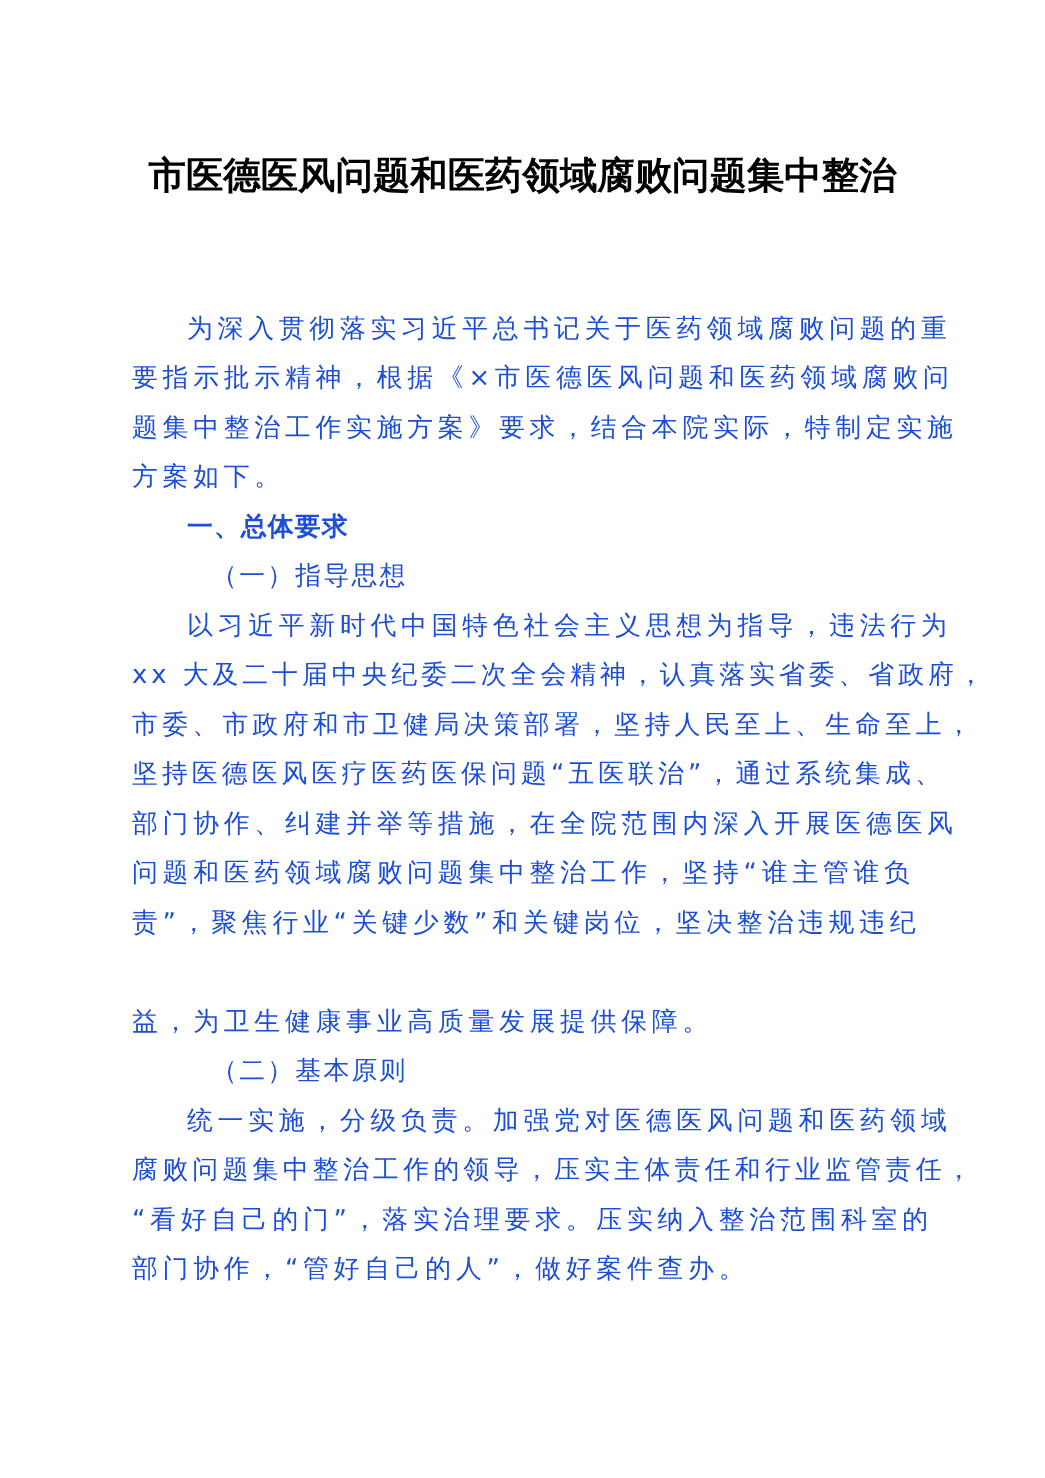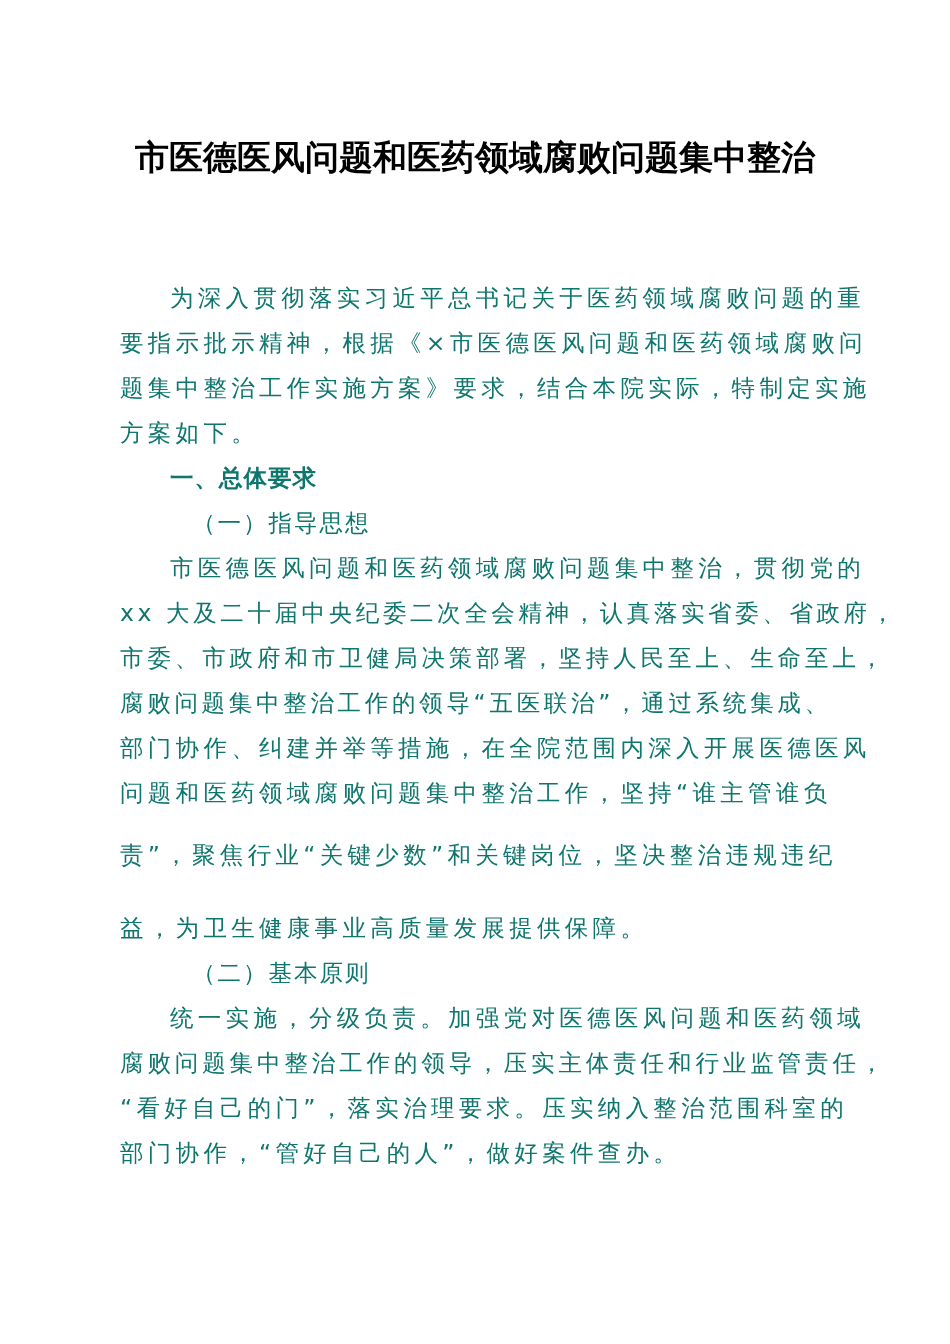--- a/index.html
+++ b/index.html
@@ -4,26 +4,26 @@
   <style>
     html, body { margin: 0; padding: 0; background: #ffffff; }
     body { width: 950px; height: 1344px; position: relative; overflow: hidden; color: #111; }
     .page { position: absolute; left: 0; top: 0; width: 950px; height: 1344px; background: #fff; }
     .title {
       position: absolute; left: 0; width: 950px; text-align: center;
       font-family: "DejaVu Serif", "Liberation Serif", serif;
       font-weight: bold; font-size: 34px; line-height: 46px; letter-spacing: 0px;
       color: #000;
     }
-    .title.l1 { top: 137px; font-family: Liberation Mono, monospace; }
+    .title.l1 { top: 137px; }
     .title.l2 { top: 183px; }
     .line {
       position: absolute; left: 120px; white-space: nowrap;
       font-family: "DejaVu Sans", "Liberation Sans", sans-serif;
-      font-size: 23.5px; line-height: 30px; color: #0f766e;
+      font-size: 23.5px; line-height: 30px; color: #1d4ed8;
       letter-spacing: 4.3px;
     }
     .line.indent { left: 170px; }
     .line.heading { font-weight: bold; letter-spacing: 1px; }
     .line.sub { left: 168px; margin-left: 24px; }
   </style>
 </head>
 <body>
 
 <div class="page">
@@ -32,27 +32,27 @@
 
   <div class="line indent" style="top:283px">为深入贯彻落实习近平总书记关于医药领域腐败问题的重</div>
   <div class="line" style="top:328px">要指示批示精神，根据《×市医德医风问题和医药领域腐败问</div>
   <div class="line" style="top:373px">题集中整治工作实施方案》要求，结合本院实际，特制定实施</div>
   <div class="line" style="top:418px">方案如下。</div>
 
   <div class="line indent heading" style="top:463px">一、总体要求</div>
 
   <div class="line sub" style="top:508px; letter-spacing:2px">（一）指导思想</div>
 
-  <div class="line indent" style="top:553px">市医德医风问题和医药领域腐败问题集中整治，贯彻党的</div>
+  <div class="line indent" style="top:553px">以习近平新时代中国特色社会主义思想为指导，违法行为</div>
   <div class="line" style="top:598px; letter-spacing:3.6px">xx 大及二十届中央纪委二次全会精神，认真落实省委、省政府，</div>
   <div class="line" style="top:643px; letter-spacing:3.9px">市委、市政府和市卫健局决策部署，坚持人民至上、生命至上，</div>
-  <div class="line" style="top:688px; letter-spacing:3.7px">腐败问题集中整治工作的领导“五医联治”，通过系统集成、</div>
+  <div class="line" style="top:688px; letter-spacing:3.7px">坚持医德医风医疗医药医保问题“五医联治”，通过系统集成、</div>
   <div class="line" style="top:733px">部门协作、纠建并举等措施，在全院范围内深入开展医德医风</div>
   <div class="line" style="top:778px">问题和医药领域腐败问题集中整治工作，坚持“谁主管谁负</div>
-  <div class="line" style="top:840px">责”，聚焦行业“关键少数”和关键岗位，坚决整治违规违纪</div>
+  <div class="line" style="top:823px">责”，聚焦行业“关键少数”和关键岗位，坚决整治违规违纪</div>
   <div class="line" style="top:913px">益，为卫生健康事业高质量发展提供保障。</div>
 
   <div class="line sub" style="top:958px; letter-spacing:2px">（二）基本原则</div>
 
   <div class="line indent" style="top:1003px">统一实施，分级负责。加强党对医德医风问题和医药领域</div>
   <div class="line" style="top:1048px; letter-spacing:3.9px">腐败问题集中整治工作的领导，压实主体责任和行业监管责任，</div>
   <div class="line" style="top:1093px">“看好自己的门”，落实治理要求。压实纳入整治范围科室的</div>
   <div class="line" style="top:1138px">部门协作，“管好自己的人”，做好案件查办。</div>
 
 </div>

